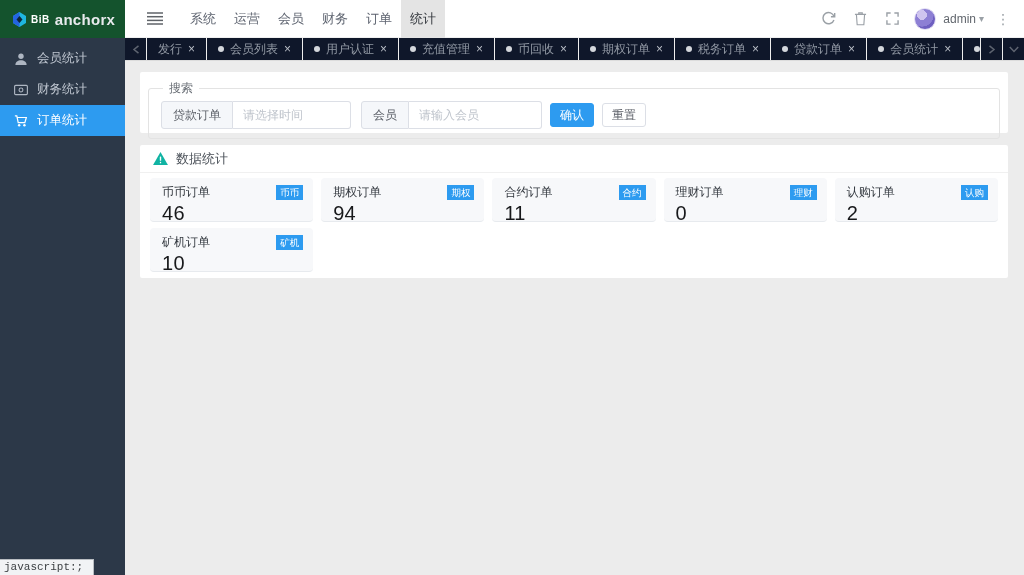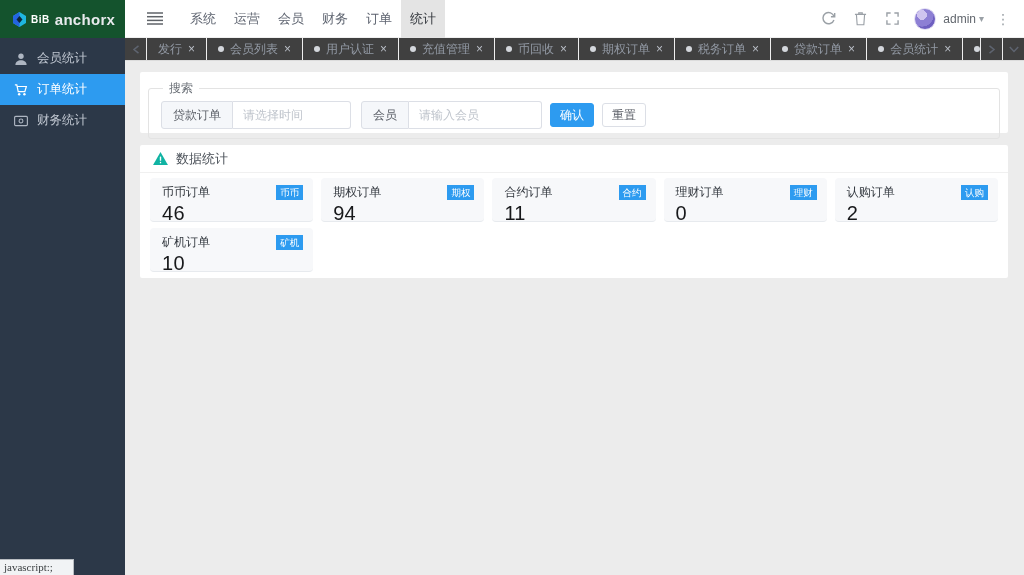--- a/index.html
+++ b/index.html
@@ -30,21 +30,21 @@
   .header-right { margin-left:auto; display:flex; align-items:center; gap:0; padding-right:14px; }
   .hicon { width:32px; height:38px; display:flex; align-items:center; justify-content:center;
     color:#9aa0a6; cursor:pointer; }
   .avatar { width:22px; height:22px; border-radius:50%; margin-left:6px; cursor:pointer;
     background:radial-gradient(circle at 35% 30%, #cfc4ef 0 25%, #8d7fd4 26% 60%, #6e5fc0 61%);
     border:1px solid #e4e0f5; }
   .username { margin-left:7px; font-size:12px; color:#62676e; cursor:pointer; }
   .caret { font-size:10px; color:#9aa0a6; margin-left:3px; cursor:pointer; }
   .kebab { font-size:14px; color:#9aa0a6; margin-left:12px; cursor:pointer; }
   
-  .tabbar { position:absolute; left:125px; top:38px; right:0; height:23px; background:#404040;
+  .tabbar { position:absolute; left:125px; top:38px; right:0; height:23px; background:#0f172a;
     border-bottom:1px solid #dcdcdc; display:flex; align-items:stretch; z-index:2; }
   .tab-scroll-btn { width:22px; display:flex; align-items:center; justify-content:center;
     color:#5e6470; cursor:pointer; flex:0 0 auto; }
   .tab-scroll-btn.bl { border-right:1px solid #ececec; }
   .tab-scroll-btn.br { border-left:1px solid #ececec; }
   .tabs { flex:1 1 auto; display:flex; overflow:hidden; }
   .tab { display:flex; align-items:center; gap:6px; padding:0 11px; border-right:1px solid #efefef;
     font-size:12px; color:#939aa5; white-space:nowrap; cursor:pointer; }
   .tab .dot { width:6px; height:6px; border-radius:50%; background:#d4d7dc; flex:0 0 auto; }
   .tab .tclose { font-size:12px; color:#b9bec6; line-height:1; cursor:pointer; }
@@ -74,21 +74,21 @@
   .cards { display:grid; grid-template-columns:repeat(5,1fr); gap:6px 8px; padding:5px 10px 0; }
   .card { position:relative; background:#f7f8fa; border-radius:4px; height:44px;
     padding:6px 12px 0; border-bottom:1px solid #e7eaee; }
   .card-label { font-size:12px; color:#32373e; }
   .card-value { font-size:20px; color:#17181a; margin-top:1px; letter-spacing:.3px; }
   .badge { position:absolute; top:7px; right:10px; background:#2d9bf0; color:#fff;
     font-size:9.5px; line-height:1; padding:2.5px 4px; border-radius:0; }
   
   .statusbar { position:absolute; left:0; bottom:0; z-index:5; background:#f1f3f5;
     border:1px solid #b9bdc2; border-left:none; border-bottom:none; font-size:11px;
-    color:#3c4043; padding:1px 20px 2px 4px; font-family:Liberation Serif, serif; }
+    color:#3c4043; padding:1px 10px 2px 4px; font-family:Liberation Mono, monospace; }
   svg { display:block; }
 </style>
 </head>
 <body>
 
 <aside class="sidebar">
   <div class="logo">
     <svg class="logo-gem" viewBox="0 0 13 15">
       <polygon points="6.5,0 13,4 13,11 6.5,15 0,11 0,4" fill="#1fb6e0"></polygon>
       <polygon points="6.5,0 0,4 0,11 6.5,15" fill="#2464e0"></polygon>
@@ -98,34 +98,34 @@
     <span class="logo-name">anchorx</span>
   </div>
   <nav class="menu">
     <div class="menu-item">
       <svg class="mi-icon" viewBox="0 0 14 14">
         <circle cx="7" cy="4.3" r="2.7" fill="currentColor"></circle>
         <path d="M1.4 13c0-3.1 2.5-4.7 5.6-4.7s5.6 1.6 5.6 4.7z" fill="currentColor"></path>
       </svg>
       <span>会员统计</span>
     </div>
+    <div class="menu-item">
+      <svg class="mi-icon" viewBox="0 0 16 14">
+        <rect x="0.7" y="1.7" width="14.6" height="10.6" rx="1.2" fill="none" stroke="currentColor" stroke-width="1.3"></rect>
+        <circle cx="8" cy="7" r="2.2" fill="none" stroke="currentColor" stroke-width="1.2"></circle>
+      </svg>
+      <span>财务统计</span>
+    </div>
     <div class="menu-item active">
       <svg class="mi-icon" viewBox="0 0 16 14">
         <path d="M1 1.2h2.2l1.6 7.6h7.6l1.7-5.8H4" fill="none" stroke="currentColor" stroke-width="1.4"></path>
         <circle cx="5.9" cy="11.8" r="1.4" fill="currentColor"></circle>
         <circle cx="11.9" cy="11.8" r="1.4" fill="currentColor"></circle>
       </svg>
       <span>订单统计</span>
-    </div>
-    <div class="menu-item">
-      <svg class="mi-icon" viewBox="0 0 16 14">
-        <rect x="0.7" y="1.7" width="14.6" height="10.6" rx="1.2" fill="none" stroke="currentColor" stroke-width="1.3"></rect>
-        <circle cx="8" cy="7" r="2.2" fill="none" stroke="currentColor" stroke-width="1.2"></circle>
-      </svg>
-      <span>财务统计</span>
     </div>
   </nav>
 </aside>
 
 <header class="header">
   <div class="fold-btn">
     <svg width="16" height="13" viewBox="0 0 16 13">
       <g stroke="currentColor" stroke-width="1.5">
         <line x1="0" y1="1" x2="16" y2="1"></line>
           <line x1="0" y1="4.7" x2="16" y2="4.7"></line>

